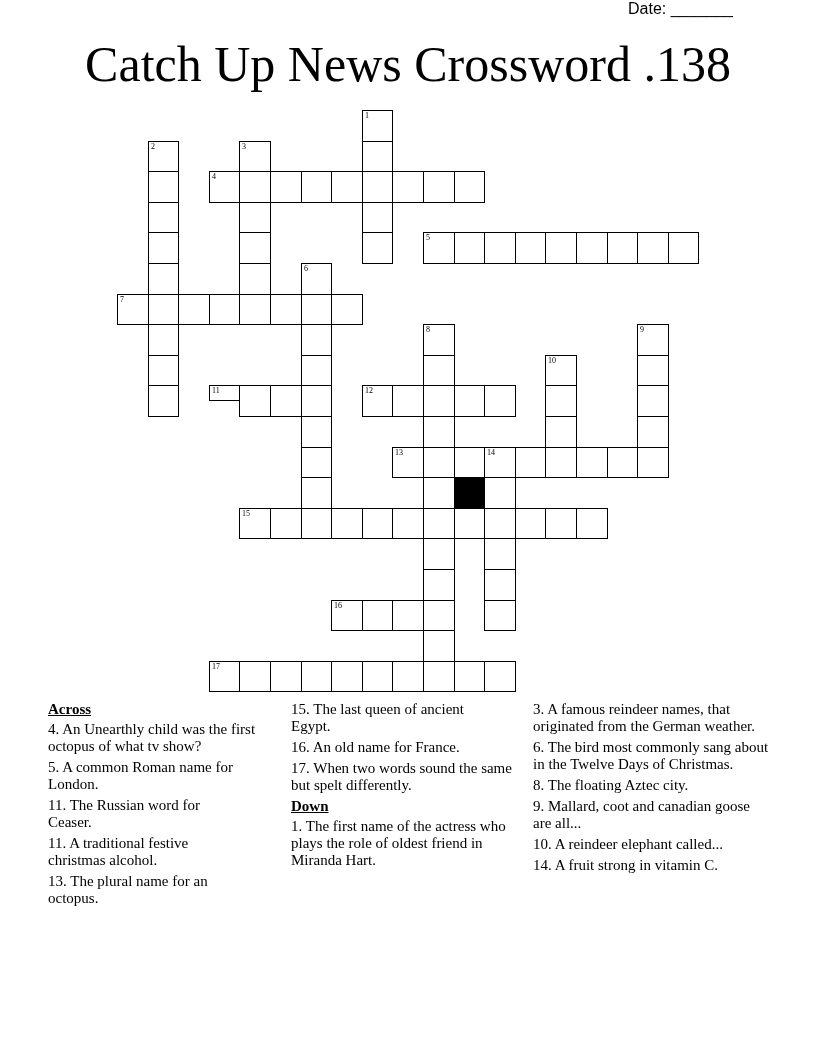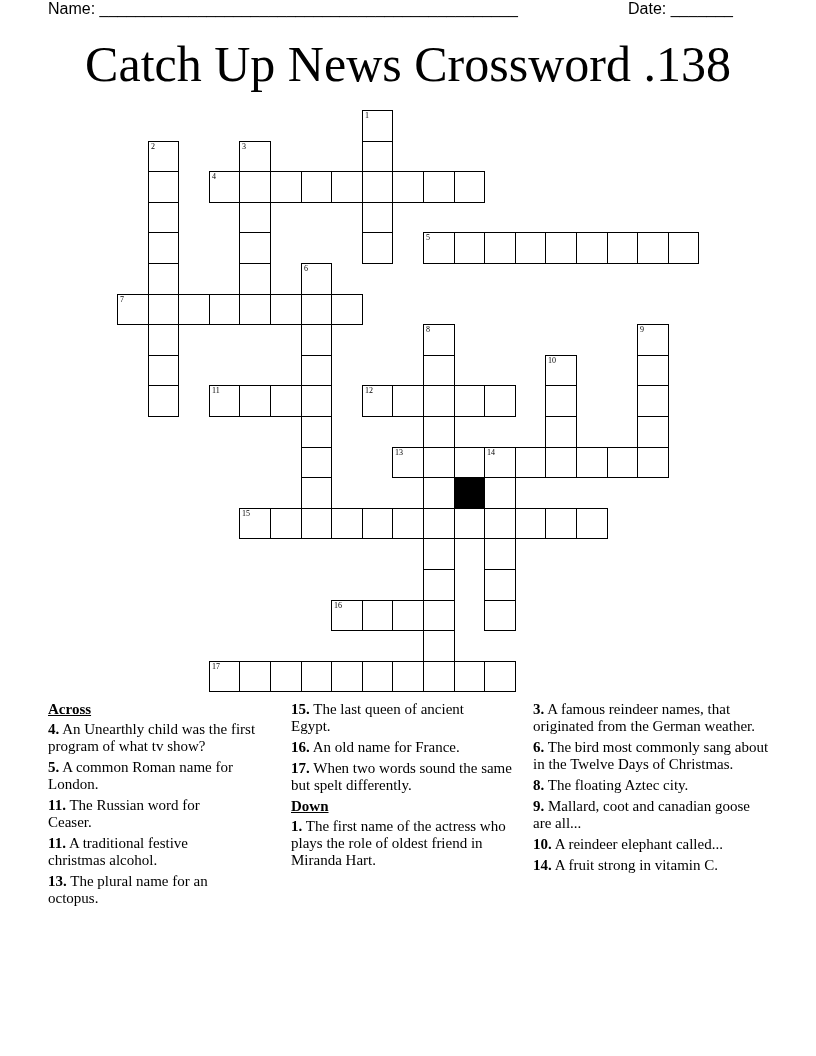--- a/index.html
+++ b/index.html
@@ -7,27 +7,26 @@
   .header-line { position: absolute; top: 0; left: 48px; width: 700px; height: 20px; font-family: "Liberation Sans", sans-serif; font-size: 16px; line-height: 18px; white-space: nowrap; }
   .header-line span { position: absolute; top: 0; }
   .title { position: absolute; top: 34px; left: 0; width: 816px; text-align: center; font-size: 50px; line-height: 60px; }
   .grid { position: absolute; left: 0; top: 0; width: 816px; height: 700px; }
   .cell { position: absolute; box-sizing: border-box; border: 1.6px solid #000; background: #fff; }
   .cell.black { background: #000; }
   .num { position: absolute; top: 0px; left: 2px; font-size: 8px; line-height: 9px; }
   .clues { position: absolute; top: 701px; font-size: 15px; line-height: 17px; }
   .clue-head { font-weight: bold; text-decoration: underline; margin-bottom: 3px; }
   .clue { margin-bottom: 4px; }
-  .clue b { font-weight: bold; }
+  .clue b { font-weight: normal; }
 </style>
 </head>
 <body>
 
 <div class="header-line">
-  <span style="left:0">Name: _______________________________________________</span>
   <span style="left:580px">Date: _______</span>
 </div>
 
 <div class="title">Catch Up News Crossword .138</div>
 
 <div class="grid" id="grid">
     <div class="cell" style="left: 362px; top: 110px; width: 31px; height: 32px;">
       <span class="num">1</span>
     </div>
     <div class="cell" style="left: 362px; top: 141px; width: 31px; height: 31px;"></div>
@@ -111,21 +110,21 @@
     <div class="cell" style="left: 637px; top: 355px; width: 32px; height: 31px;"></div>
     <div class="cell" style="left: 637px; top: 385px; width: 32px; height: 32px;"></div>
     <div class="cell" style="left: 637px; top: 416px; width: 32px; height: 32px;"></div>
     <div class="cell" style="left: 637px; top: 447px; width: 32px; height: 31px;"></div>
     <div class="cell" style="left: 545px; top: 355px; width: 32px; height: 31px;">
       <span class="num">10</span>
     </div>
     <div class="cell" style="left: 545px; top: 385px; width: 32px; height: 32px;"></div>
     <div class="cell" style="left: 545px; top: 416px; width: 32px; height: 32px;"></div>
     <div class="cell" style="left: 545px; top: 447px; width: 32px; height: 31px;"></div>
-    <div class="cell" style="left: 209px; top: 385px; width: 31px; height: 32px;">
+    <div class="cell" style="left: 209px; top: 385px; width: 31px; height: 16px;">
       <span class="num">11</span>
     </div>
     <div class="cell" style="left: 239px; top: 385px; width: 32px; height: 32px;"></div>
     <div class="cell" style="left: 270px; top: 385px; width: 32px; height: 32px;"></div>
     <div class="cell" style="left: 362px; top: 385px; width: 31px; height: 32px;">
       <span class="num">12</span>
     </div>
     <div class="cell" style="left: 392px; top: 385px; width: 32px; height: 32px;"></div>
     <div class="cell" style="left: 454px; top: 385px; width: 31px; height: 32px;"></div>
     <div class="cell" style="left: 484px; top: 385px; width: 32px; height: 32px;"></div>
@@ -169,21 +168,21 @@
     <div class="cell" style="left: 331px; top: 661px; width: 32px; height: 31px;"></div>
     <div class="cell" style="left: 362px; top: 661px; width: 31px; height: 31px;"></div>
     <div class="cell" style="left: 392px; top: 661px; width: 32px; height: 31px;"></div>
     <div class="cell" style="left: 454px; top: 661px; width: 31px; height: 31px;"></div>
     <div class="cell" style="left: 484px; top: 661px; width: 32px; height: 31px;"></div>
     <div class="cell black" style="left: 454px; top: 477px; width: 31px; height: 32px;"></div>
   </div>
 
 <div class="clues" style="left:48px; width:228px;">
   <div class="clue-head">Across</div>
-  <div class="clue"><b>4.</b> <span>An Unearthly child was the first program of what tv show?</span></div>
+  <div class="clue"><b>4.</b> <span>An Unearthly child was the first octopus of what tv show?</span></div>
   <div class="clue" style="width:200px"><b>5.</b> <span>A common Roman name for London.</span></div>
   <div class="clue" style="width:190px"><b>11.</b> <span>The Russian word for Ceaser.</span></div>
   <div class="clue" style="width:180px"><b>11.</b> <span>A traditional festive christmas alcohol.</span></div>
   <div class="clue" style="width:200px"><b>13.</b> <span>The plural name for an octopus.</span></div>
 </div>
 
 <div class="clues" style="left:291px; width:228px;">
   <div class="clue" style="width:210px"><b>15.</b> <span>The last queen of ancient Egypt.</span></div>
   <div class="clue"><b>16.</b> <span>An old name for France.</span></div>
   <div class="clue"><b>17.</b> <span>When two words sound the same but spelt differently.</span></div>

